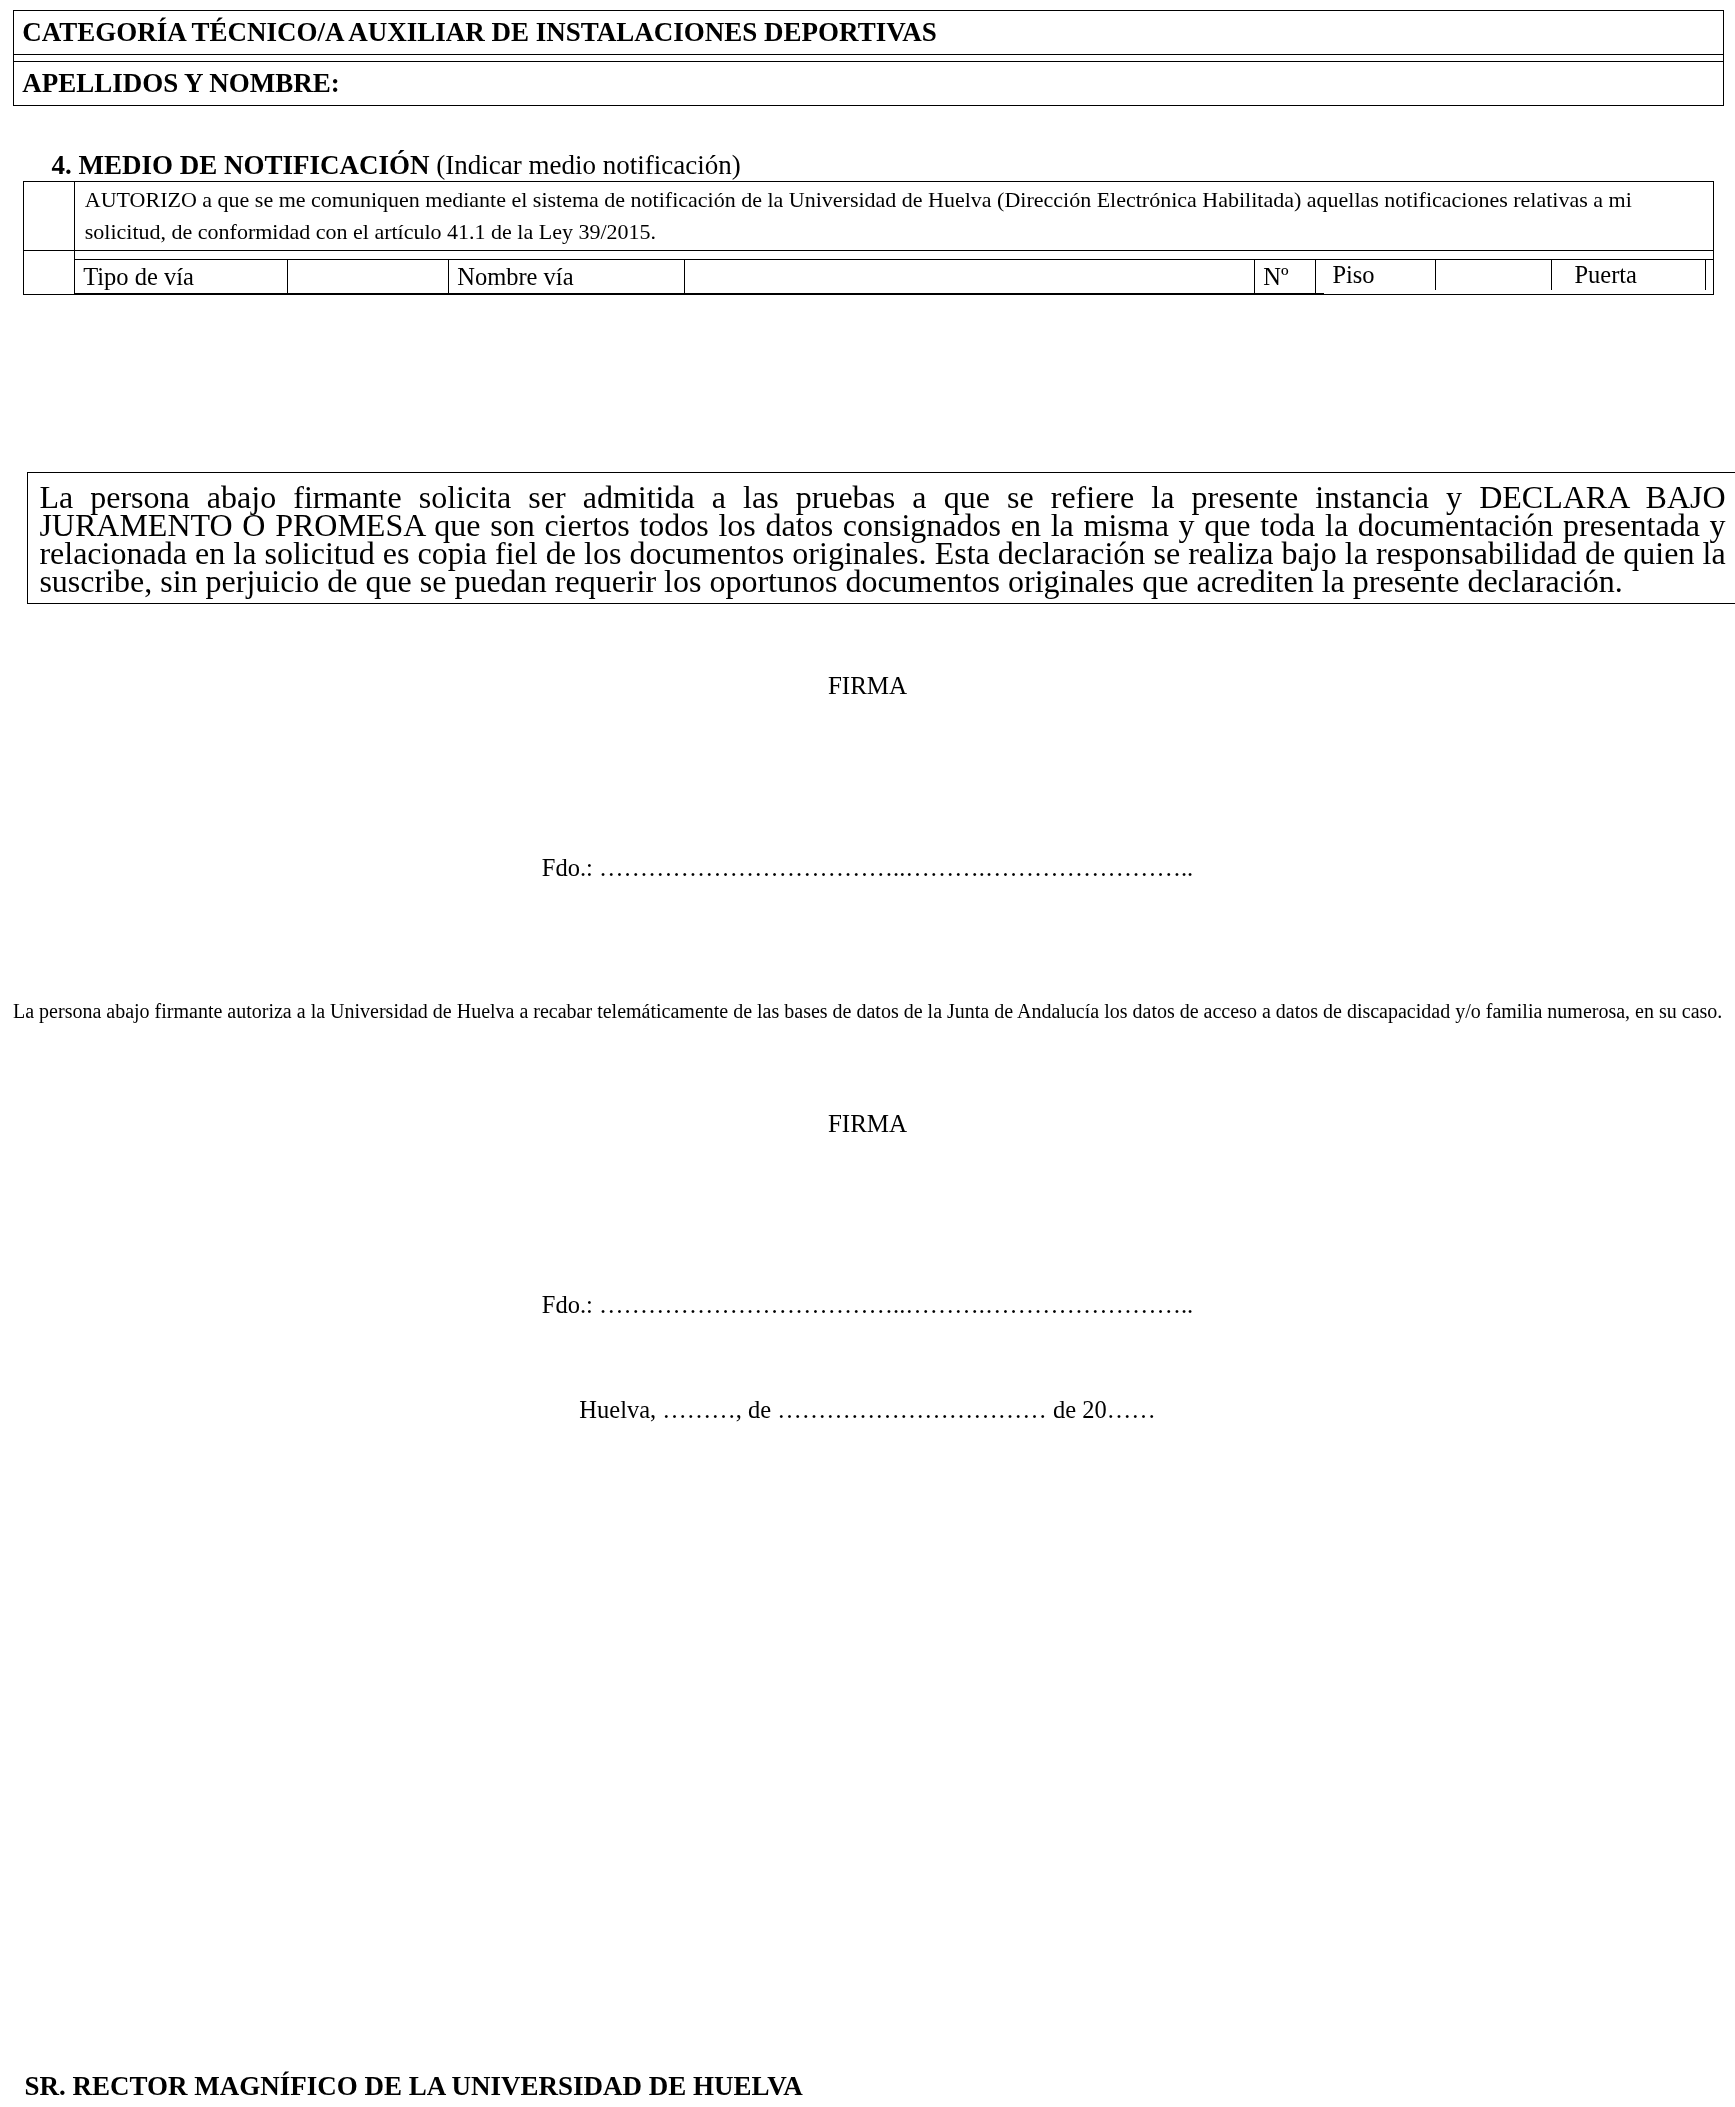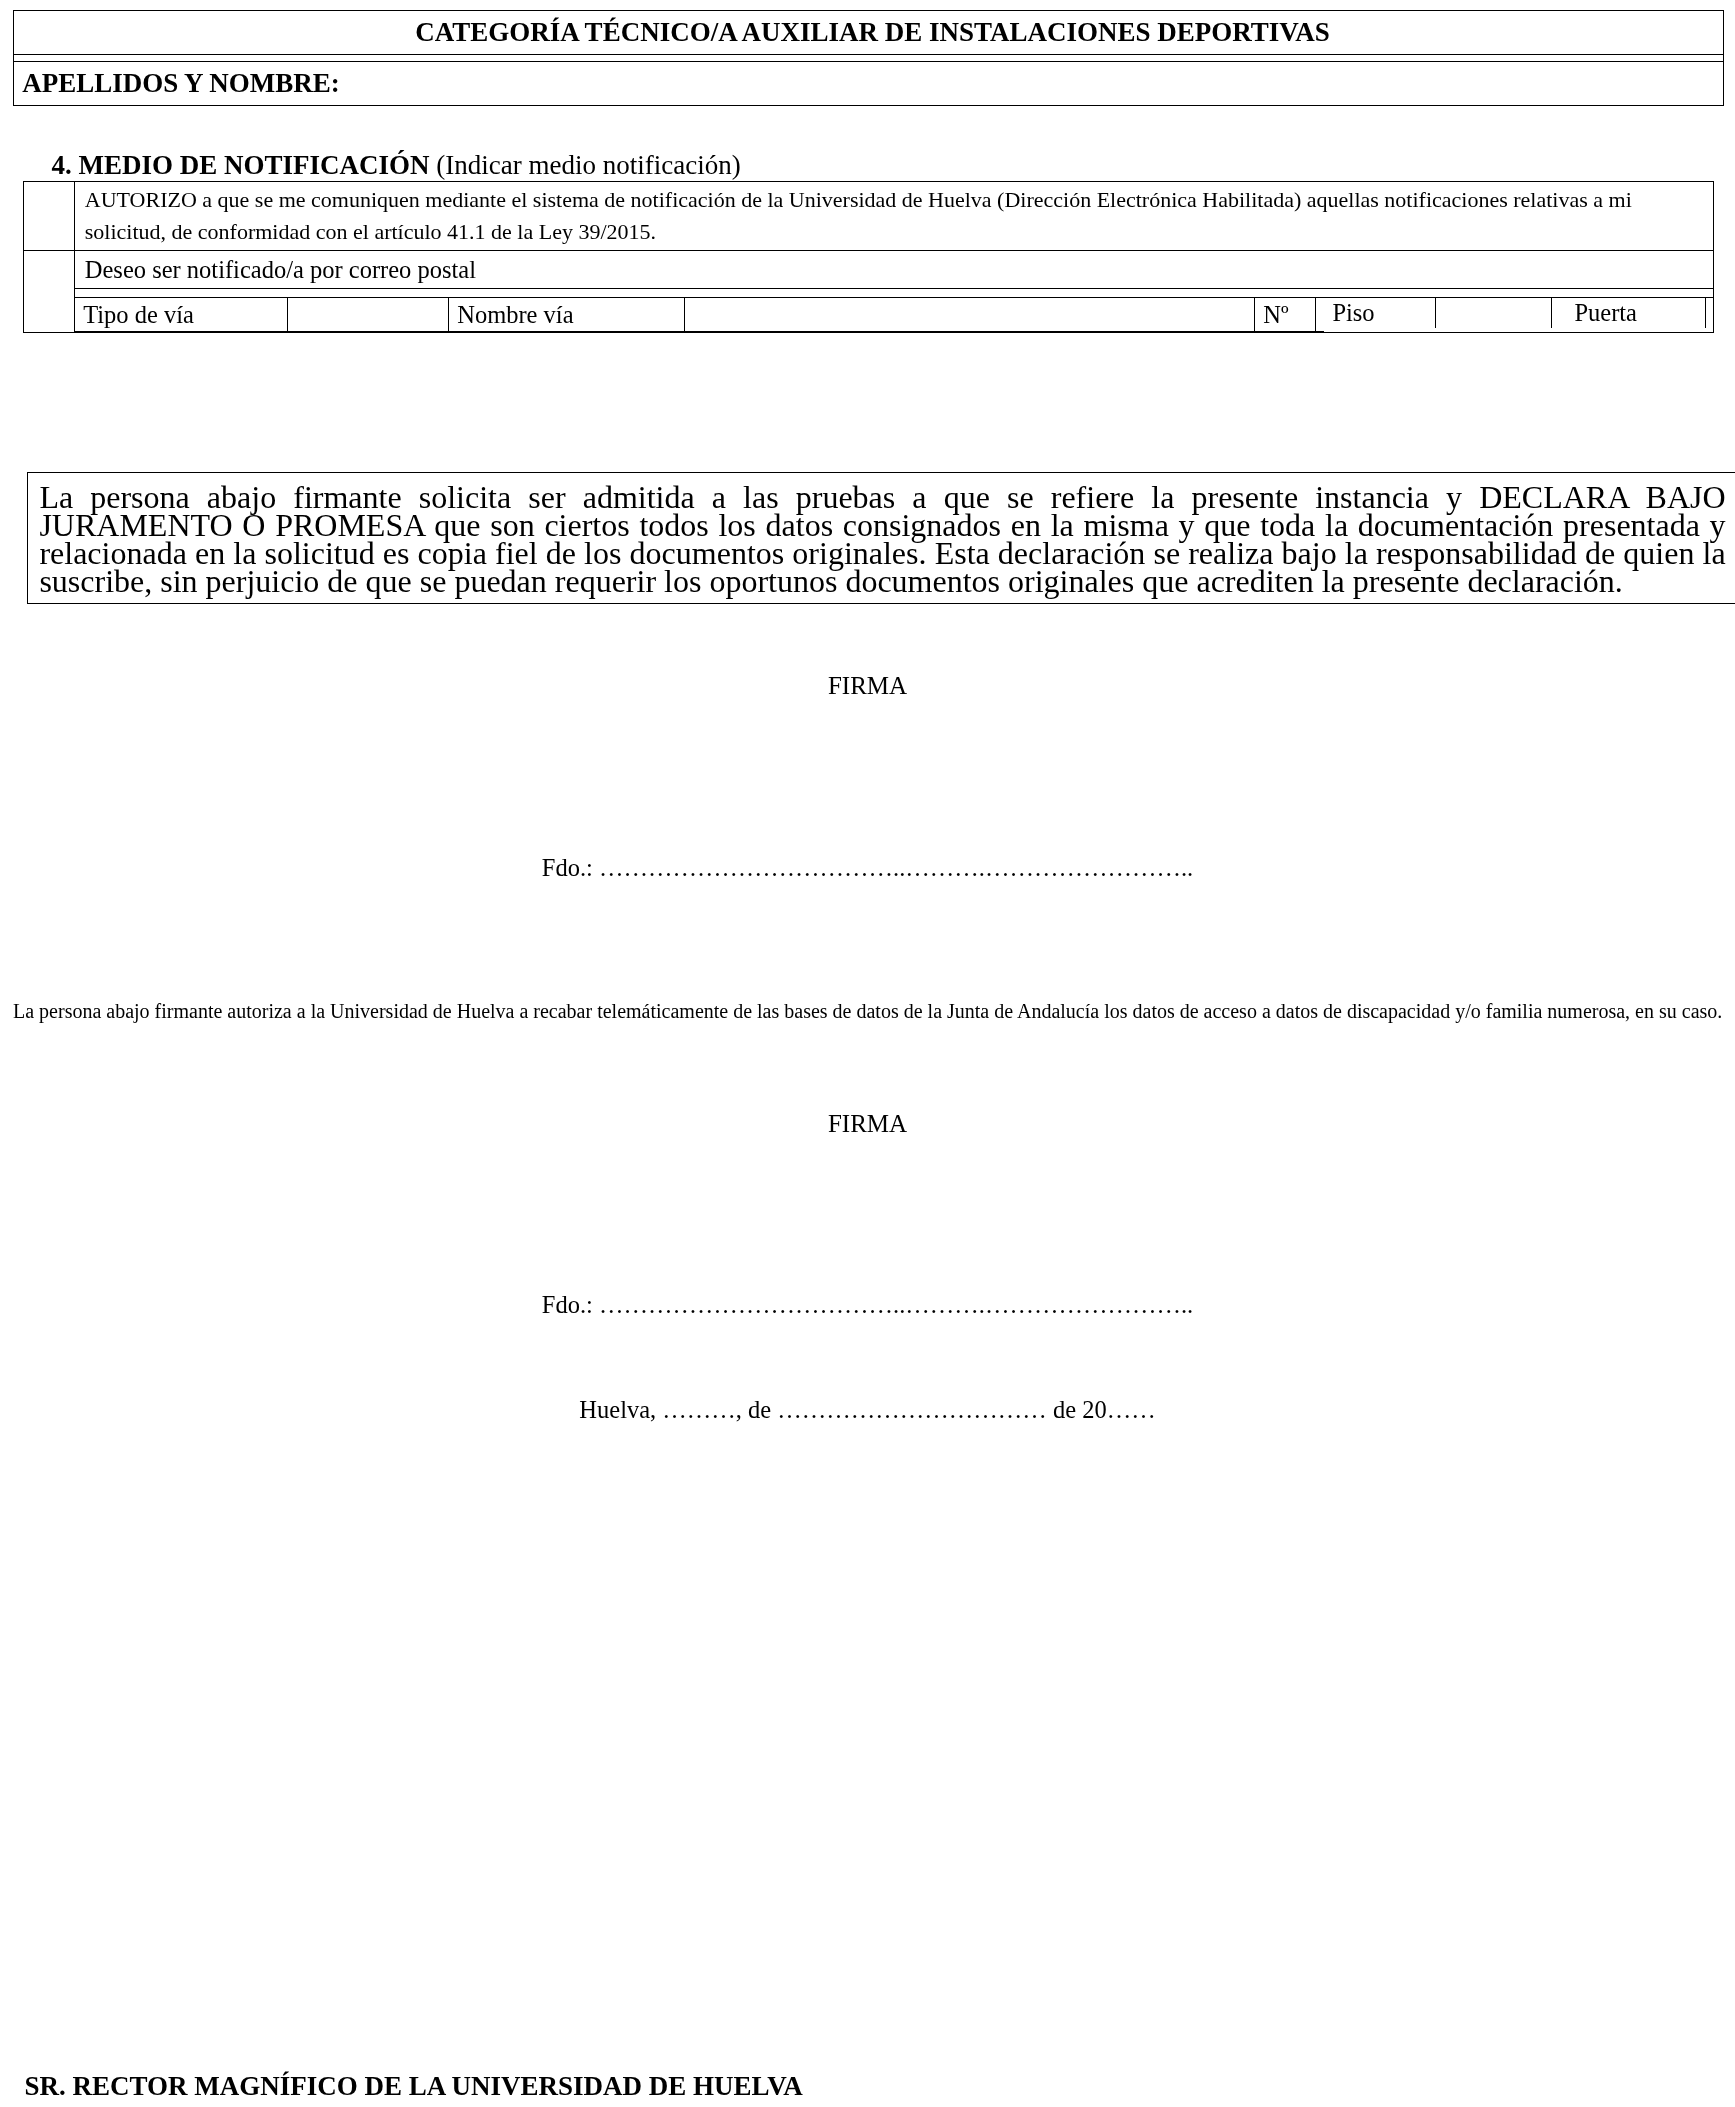--- a/index.html
+++ b/index.html
@@ -14,21 +14,21 @@
   }
 
   
   .header-box {
     position: absolute; left: 13px; top: 9.8px; width: 1711px;
     border: 1.6px solid #000;
   }
   .header-row {
     display: flex; align-items: center;
     height: 44px; padding-left: 8.2px;
-    font-weight: bold; font-size: 27px; justify-content: center;
+    font-weight: bold; font-size: 27px;
   }
   .header-row.first { border-bottom: 1.6px solid #000; }
   .header-row.second { border-top: 1.6px solid #000; margin-top: 6px; height: 44px; }
   .fillin { flex: 1; height: 100%; }
 
   
   .section4 {
     position: absolute; left: 24.5px; top: 119px;
     font-size: 27px; white-space: pre;
   }
@@ -120,21 +120,20 @@
     <span class="bold">4. MEDIO DE NOTIFICACIÓN</span><span> (Indicar medio notificación)</span>
   </div>
 
   <div class="main-table">
     <div class="col-check">
       <div class="check-cell-1"></div>
       <div class="check-cell-2"></div>
     </div>
     <div class="col-main">
       <div class="autorizo-cell">AUTORIZO a que se me comuniquen mediante el sistema de notificación de la Universidad de Huelva (Dirección Electrónica Habilitada) aquellas notificaciones relativas a mi solicitud, de conformidad con el artículo 41.1 de la Ley 39/2015.</div>
-      <div class="postal-cell">Deseo ser notificado/a por correo postal</div>
       <div class="addr-table">
         <div class="addr-row r1">
           <div class="cell w-tipo-l">Tipo de vía</div>
           <div class="cell w-tipo-i"></div>
           <div class="cell w-nombre-l">Nombre vía</div>
           <div class="cell w-nombre-i"></div>
           <div class="cell w-num-l">Nº</div>
           <div class="cell last"></div>
         </div>
         <div class="addr-row r2">

